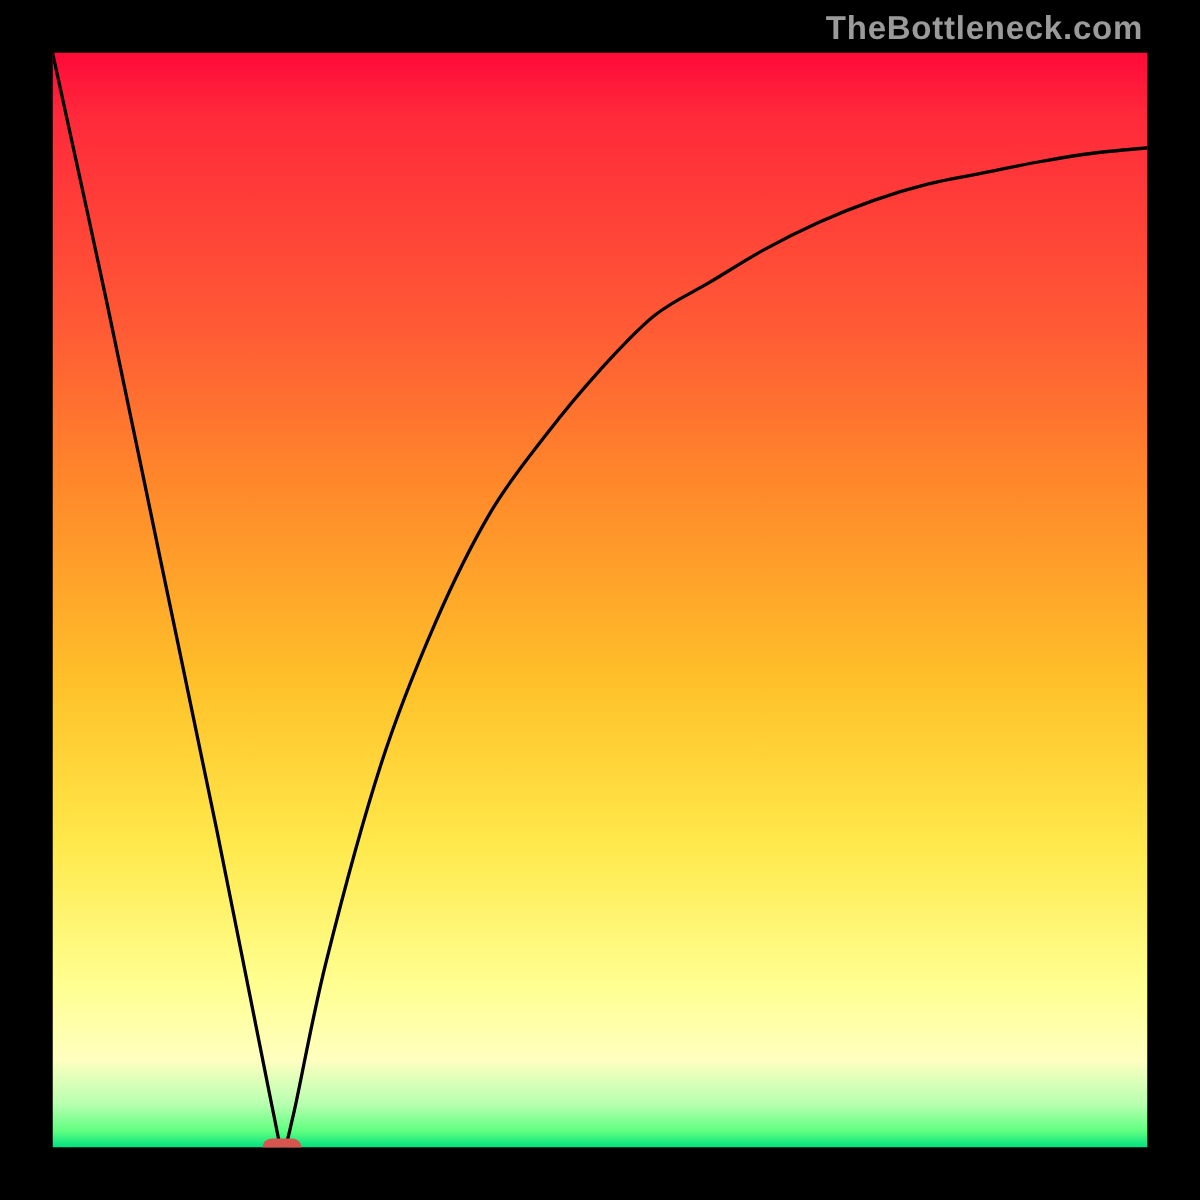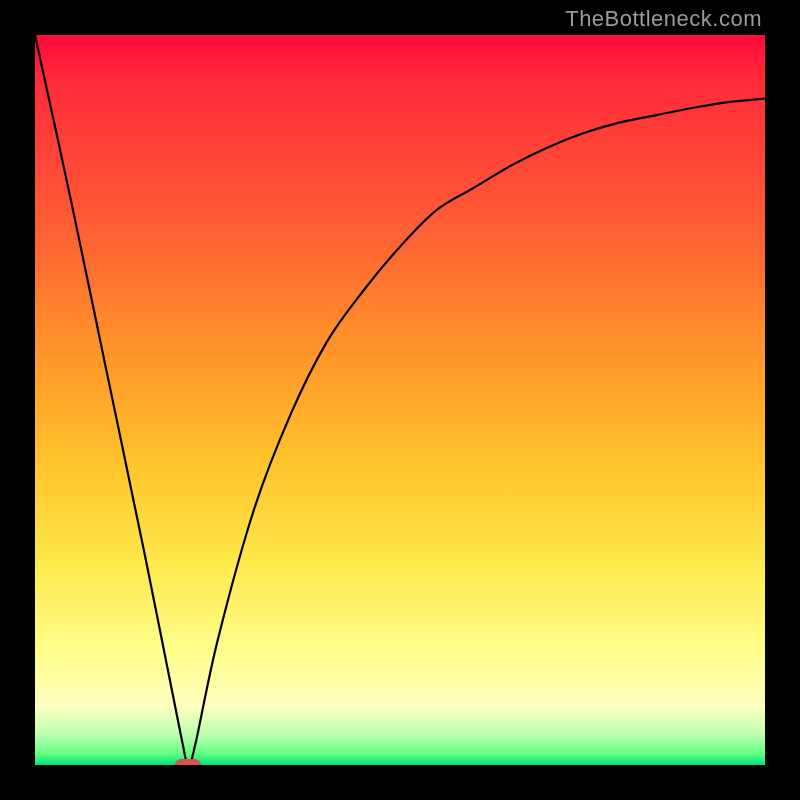--- a/index.html
+++ b/index.html
@@ -51,21 +51,21 @@
     height: 100%;
     display: block;
   }
   .watermark {
     position: absolute;
     top: 6px;
     right: 38px;
     color: #9a9a9a;
     font-size: 22px;
     letter-spacing: 0.5px;
-    font-weight: 400;
+    font-weight: 700;
   }
   .marker {
     position: absolute;
     background: #d8544f;
     border-radius: 8px;
   }
 </style>
 </head>
 <body>
 

